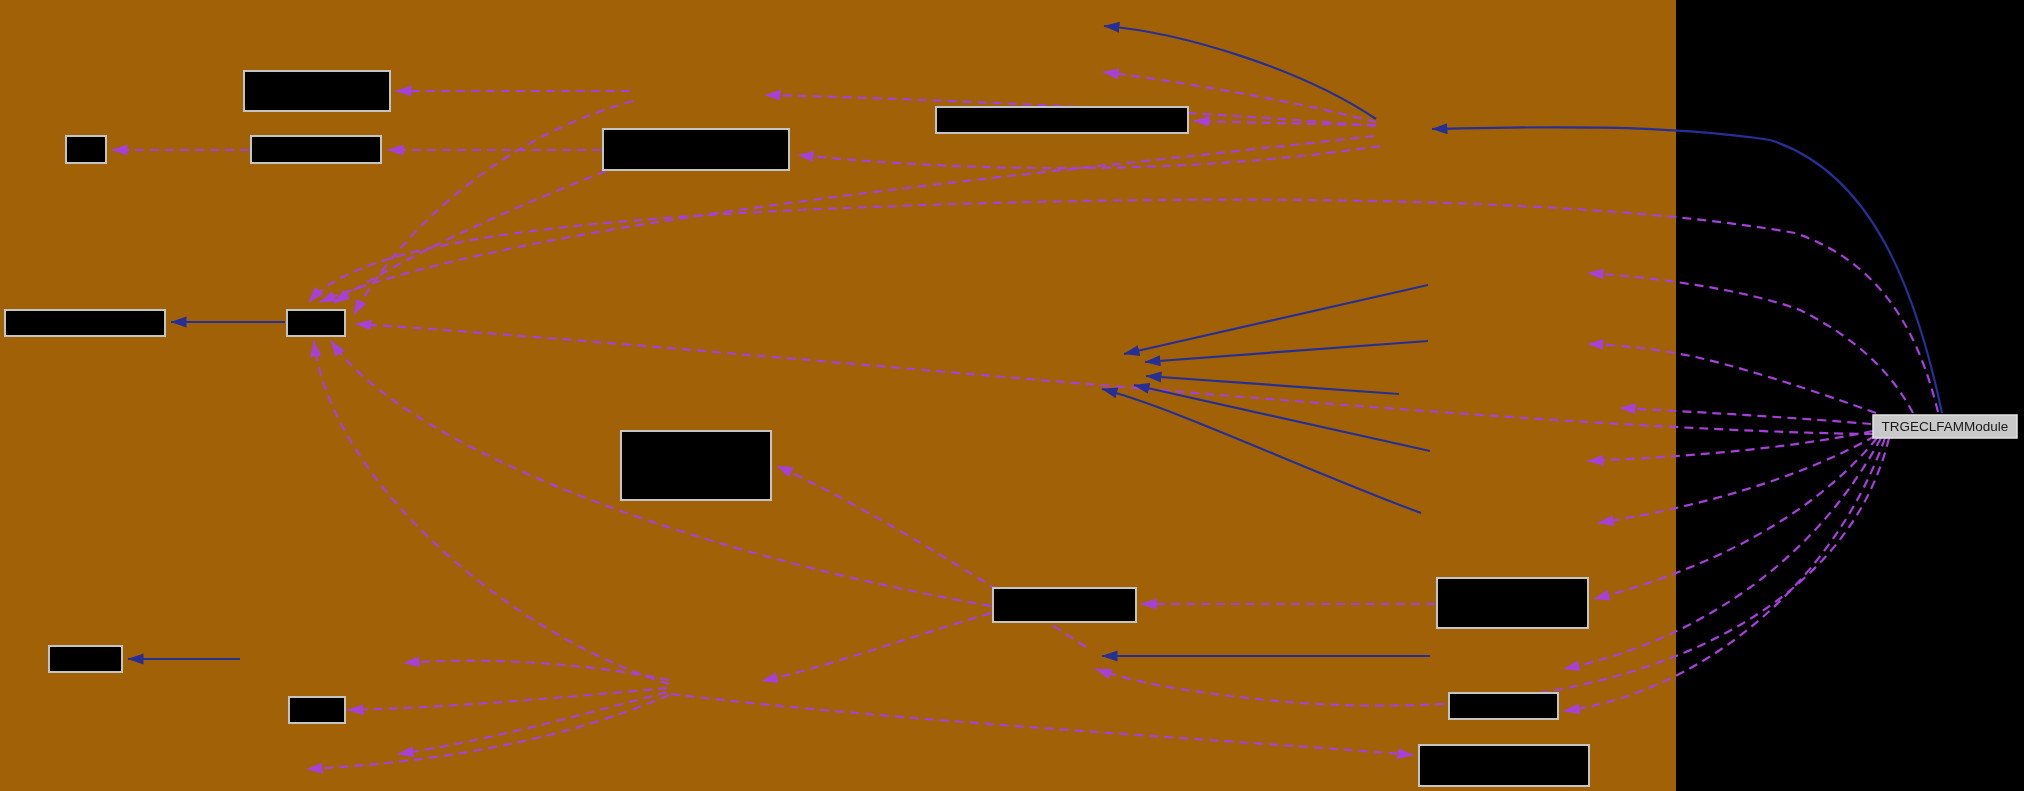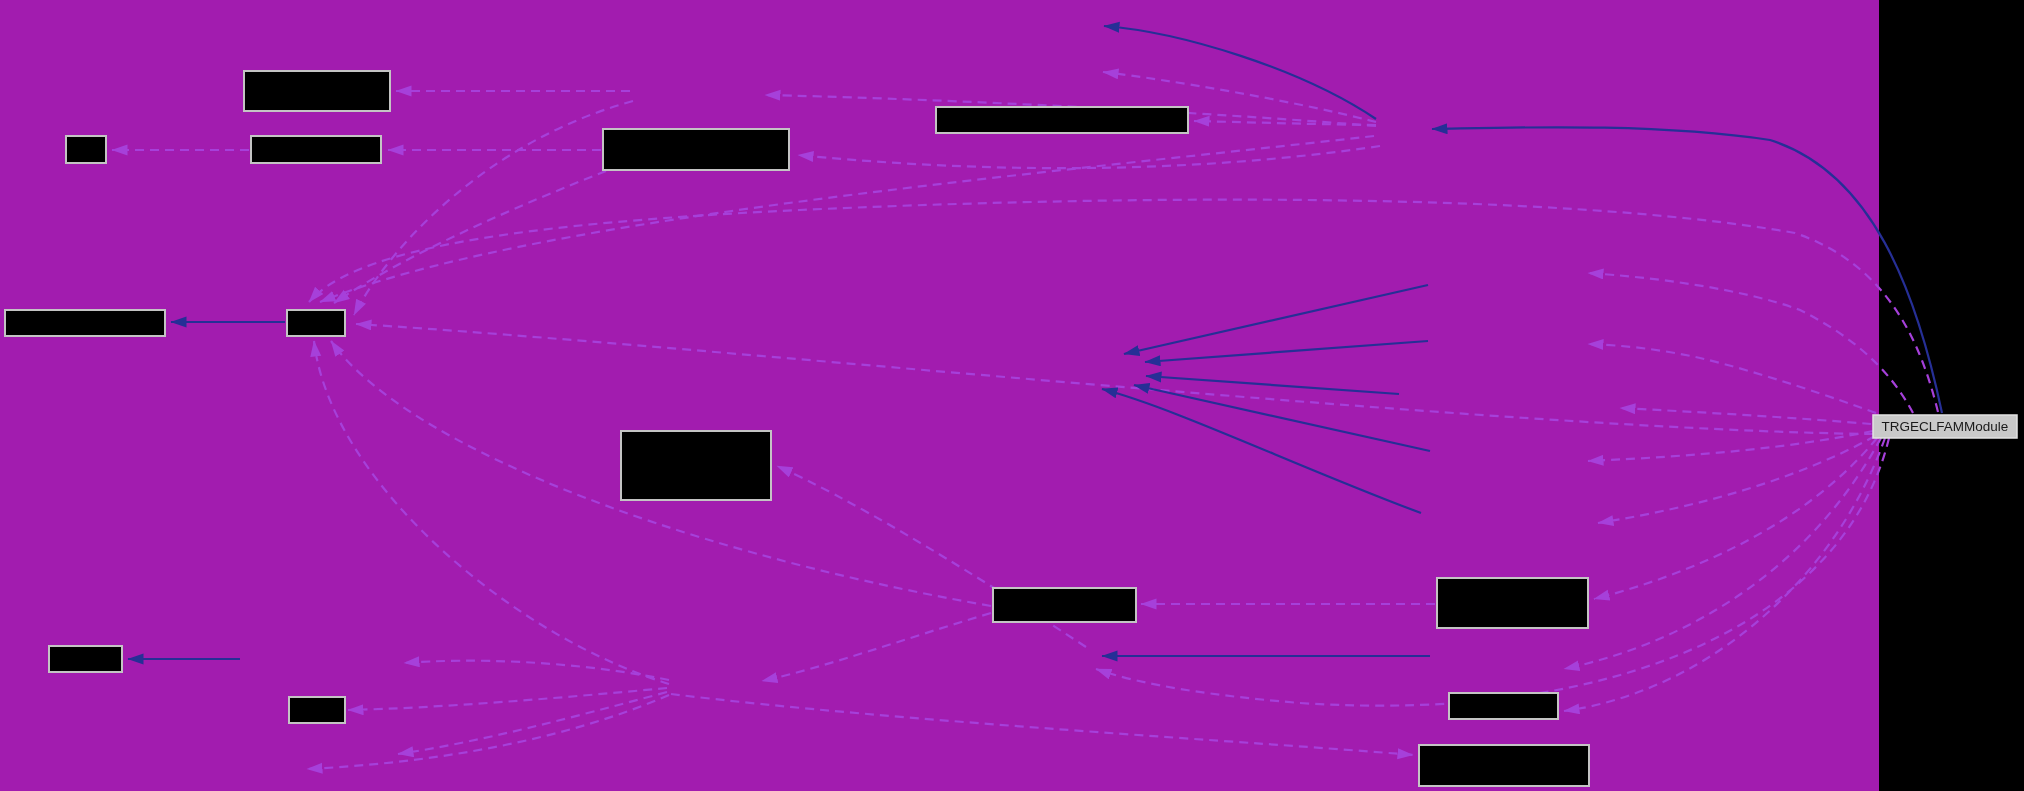--- a/index.html
+++ b/index.html
@@ -6,23 +6,23 @@
     margin: 0;
     padding: 0;
     background: #000;
     width: 2024px;
     height: 791px;
     overflow: hidden;
     font-family: "Liberation Sans", sans-serif;
   }
   #stage {
     position: relative;
-    width: 1879px;
+    width: 1676px;
     height: 791px;
-    background: #a21caf;
+    background: #a16207;
   }
   svg { display: block; }
   .edge { fill: none; stroke-width: 2.2px; }
   .edge.dashed { stroke: var(--magenta); stroke-dasharray: 9 6; }
   .edge.solid  { stroke: var(--blue); }
   .gnode { fill: #000; stroke: var(--border); stroke-width: 2px; }
   .fam-rect { fill: var(--famfill); stroke: var(--famstroke); stroke-width: 1.5px; }
   .fam-text {
     font-family: "Liberation Sans", sans-serif;
     font-size: 13.5px;

